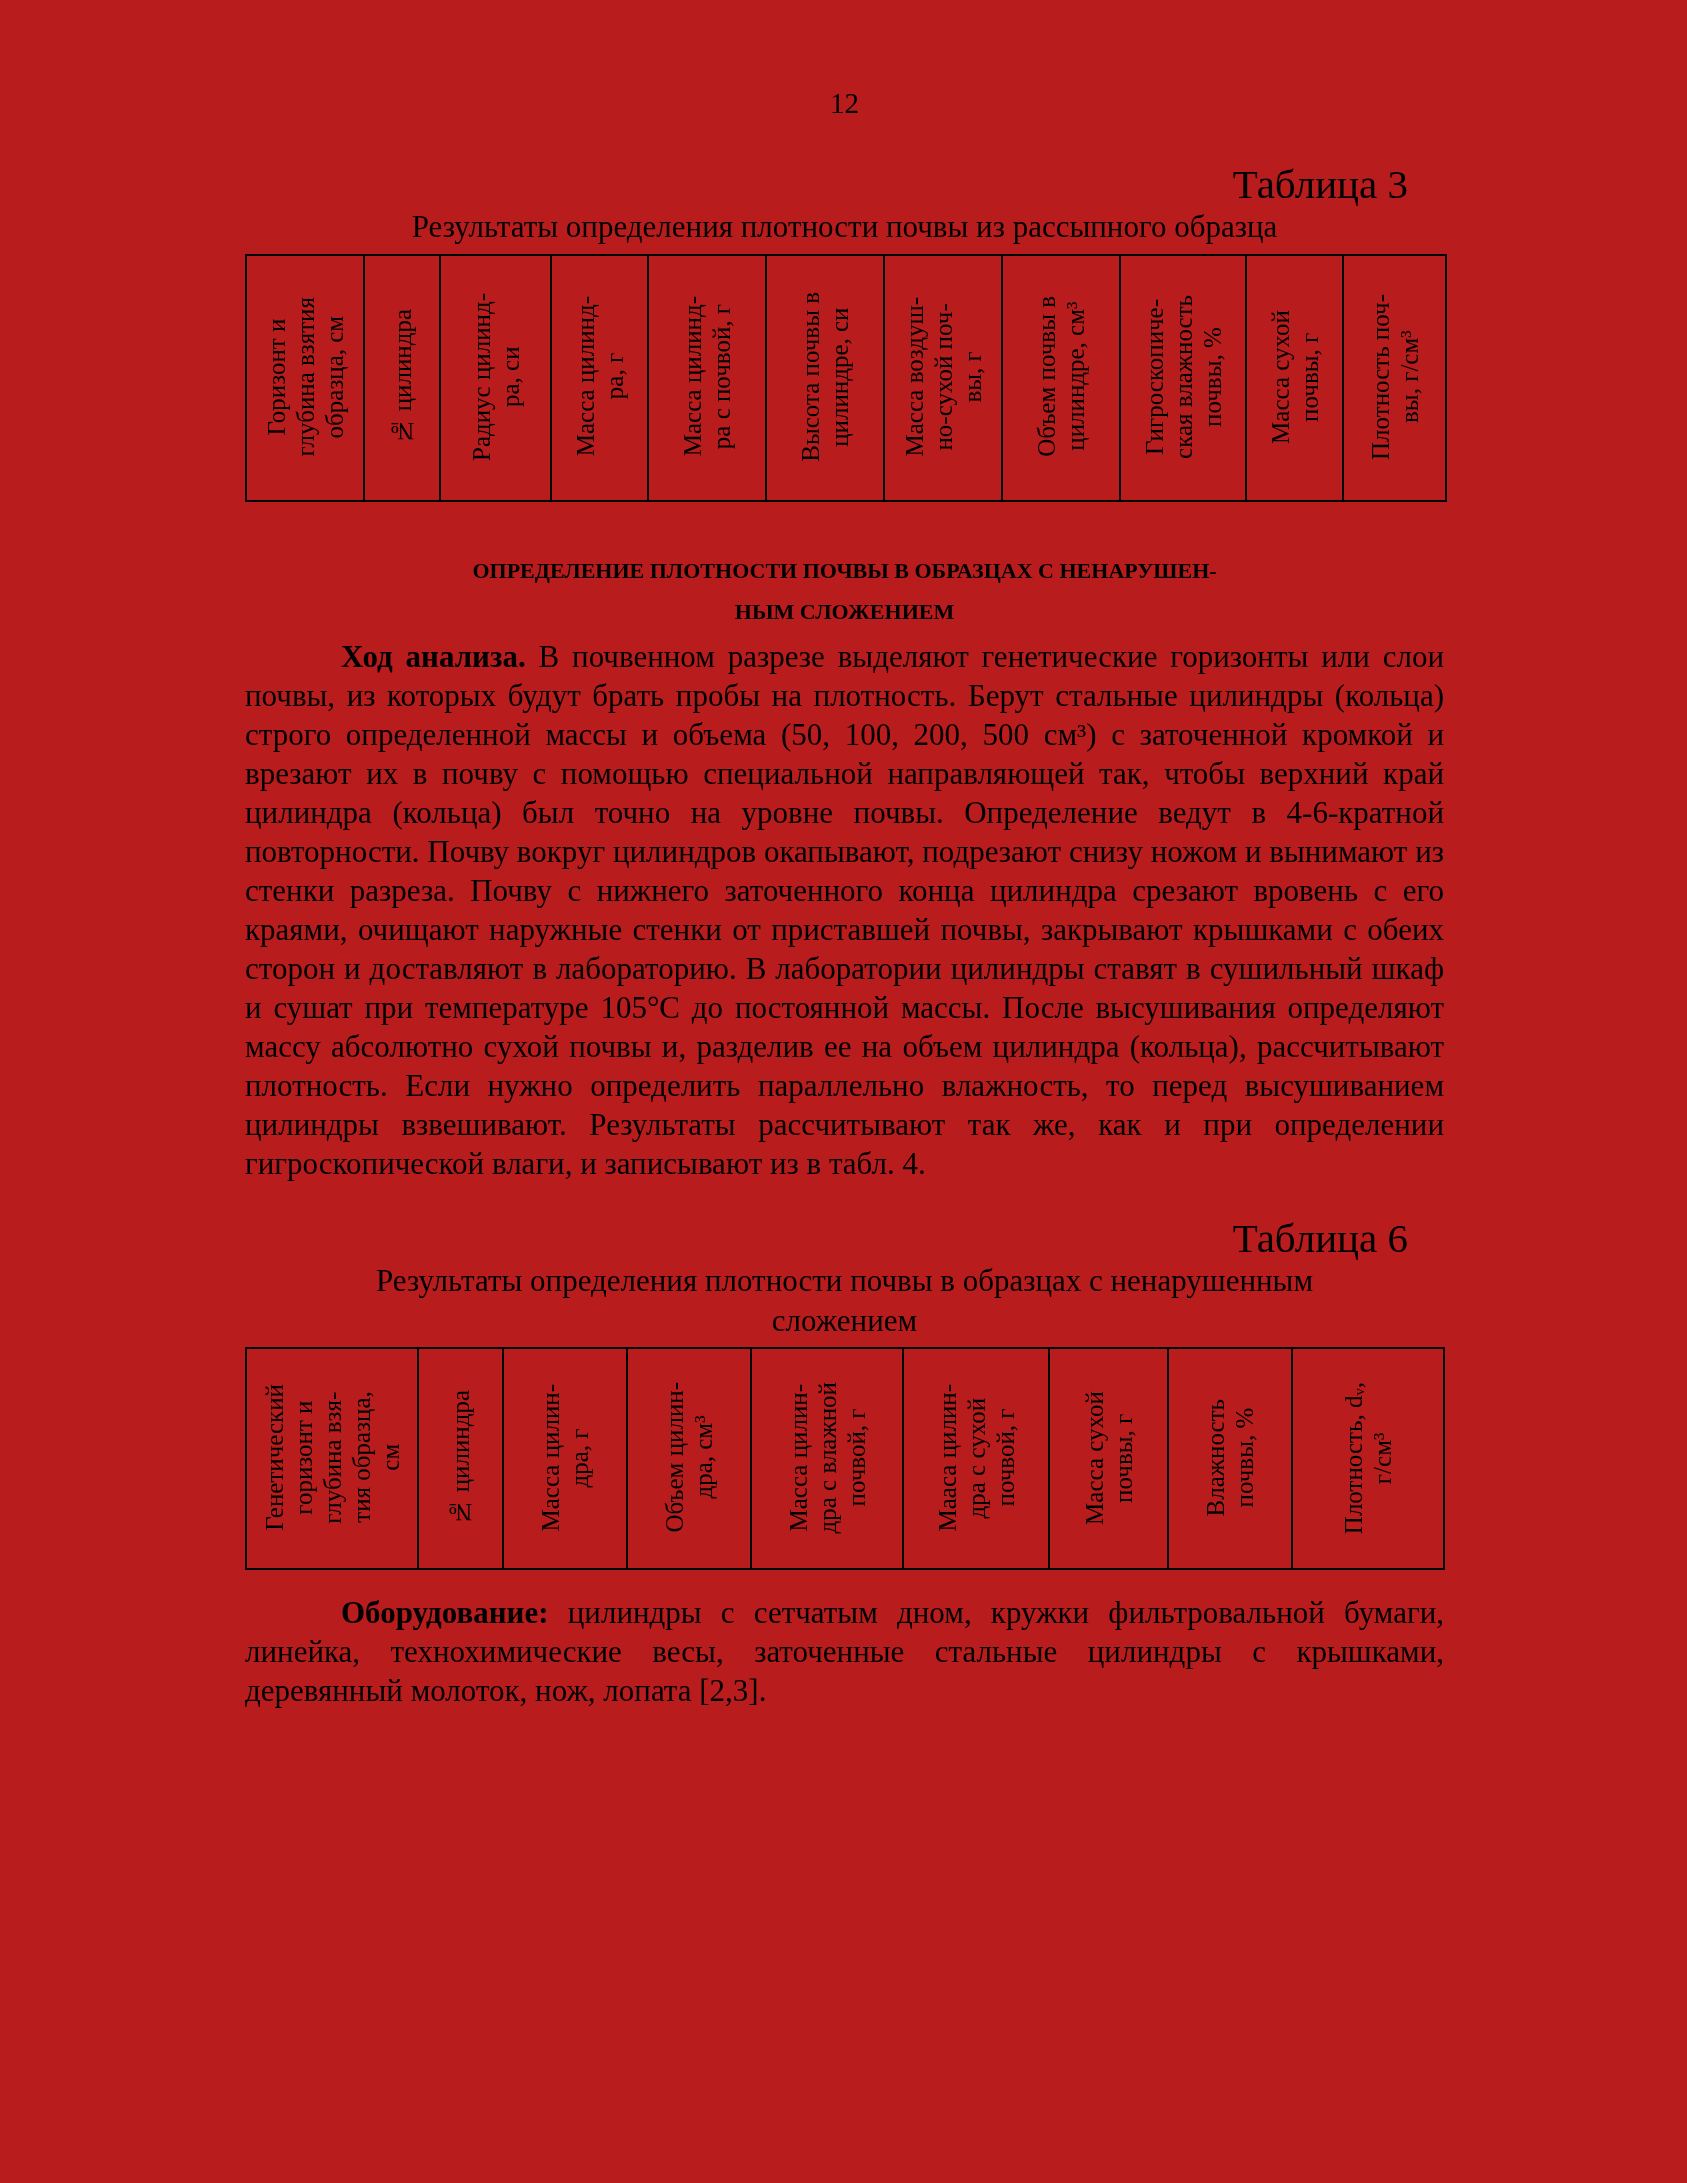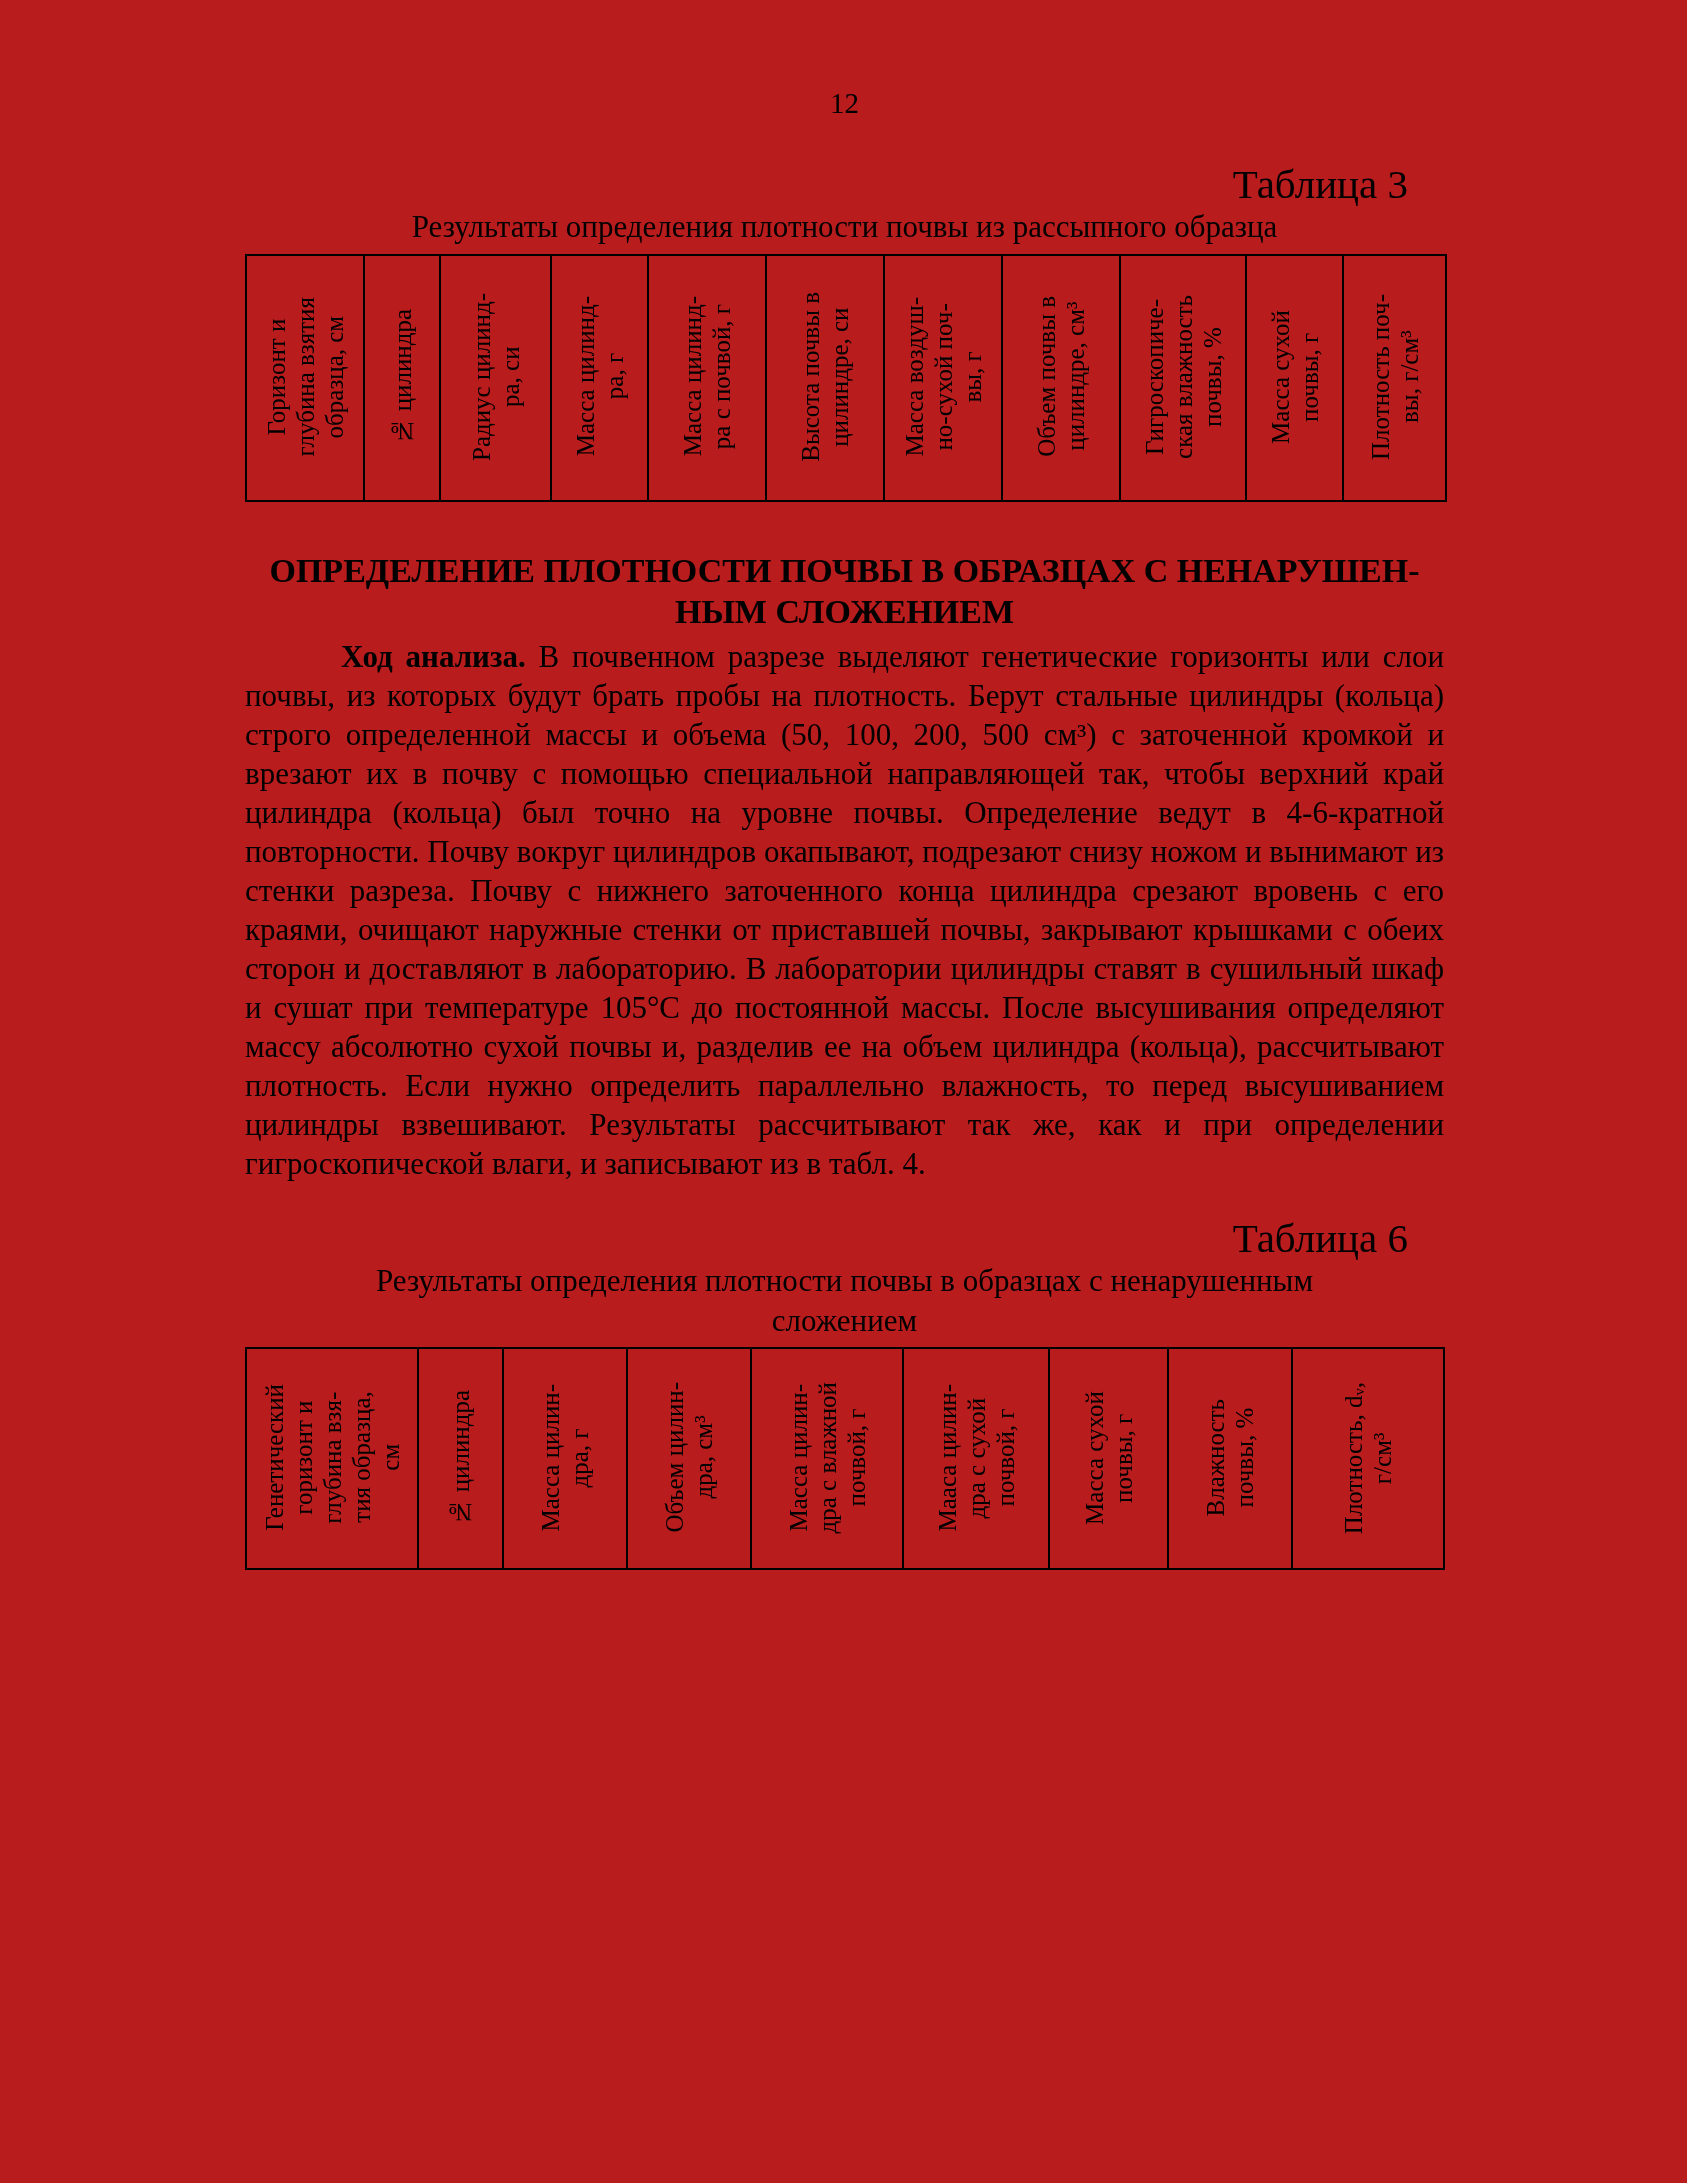--- a/index.html
+++ b/index.html
@@ -54,21 +54,21 @@
     writing-mode: vertical-rl;
     transform: rotate(180deg);
     white-space: pre-line;
     font-size: 25px;
     line-height: 29px;
     text-align: center;
   }
   .section-heading {
     text-align: center;
     font-weight: bold;
-    font-size: 34px;
+    font-size: 22px;
     line-height: 41px;
     white-space: pre-line;
     margin-top: 48px;
   }
   .body-para {
     font-size: 31px;
     line-height: 39px;
     text-align: justify;
     text-indent: 96px;
     margin-top: 5px;
@@ -145,15 +145,16 @@
           <th style="width: 119px;"><span class="vtext">Масса сухой
 почвы, г</span></th>
           <th style="width: 124px;"><span class="vtext">Влажность
 почвы, %</span></th>
           <th style="width: 152px;"><span class="vtext">Плотность, dᵥ,
 г/см³</span></th>
         </tr>
     </tbody>
   </table>
 
+  <p class="body-para equipment"><b>Оборудование:</b><span> цилиндры с сетчатым дном, кружки фильтровальной бумаги, линейка, технохимические весы, заточенные стальные цилиндры с крышками, деревянный молоток, нож, лопата [2,3].</span></p>
 
 </div>
 
 
 </body></html>

